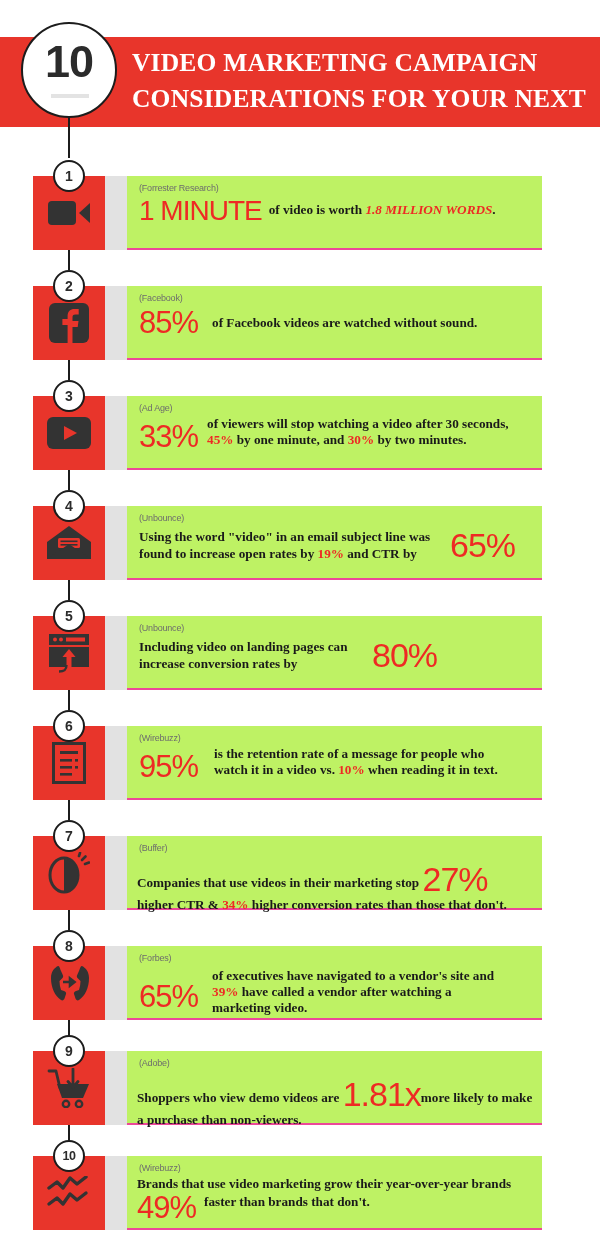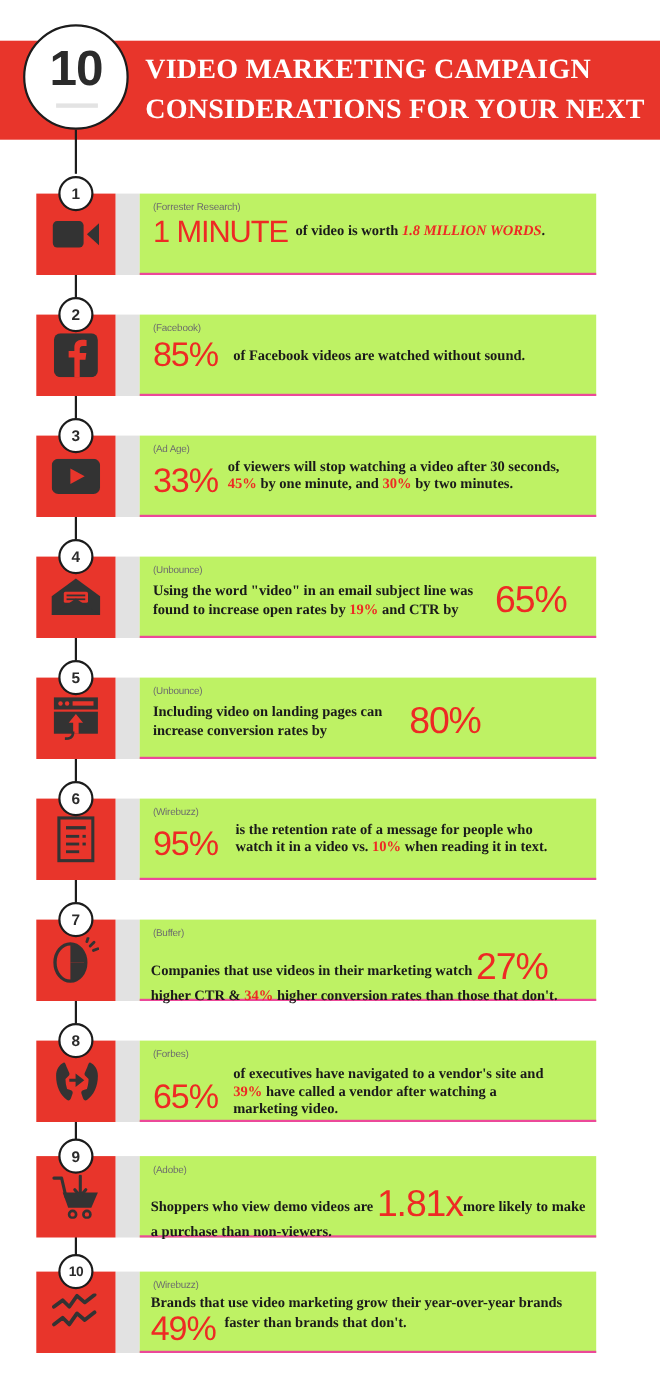--- a/index.html
+++ b/index.html
@@ -361,21 +361,21 @@
         <path d="M31 4 L32 0.8" stroke="#333333" stroke-width="2.6" stroke-linecap="round"></path>
       </svg>
     </div>
     <div class="badge">
       <div class="bnum">7</div>
     </div>
     <div class="graystrip"></div>
     <div class="card">
       <div class="source">(Buffer)</div>
       <div class="stat" style="top:26px;left:10px;right:4px;line-height:18px;">
-        <span>Companies that use videos in their marketing watch </span><span class="big huge" style="vertical-align:-4px;">27%</span><br><span>higher CTR &amp; </span><span class="red">34%</span><span> higher conversion rates than those that don't.</span>
+        <span>Companies that use videos in their marketing stop </span><span class="big huge" style="vertical-align:-4px;">27%</span><br><span>higher CTR &amp; </span><span class="red">34%</span><span> higher conversion rates than those that don't.</span>
       </div>
     </div>
   </div>
 
   <div class="row" style="top:946px;">
     <div class="tile">
       <svg width="46" height="38" viewBox="0 0 46 38">
         <path d="M13 2 C9 4 6 8 6 14 C6 24 10 32 16 36 C17.5 37 19 36 19.5 34.5 L21 30 C21.5 28.5 20.5 27.5 19 27 L16 26 C15 23 14.5 20 14.5 17 L17 14.5 C18.2 13.5 18.5 12.2 17.8 11 L15.8 6.5 C15.2 5 14.2 1.2 13 2 Z" fill="#333333" transform="translate(-1,0)"></path>
         <path d="M33 2 C37 4 40 8 40 14 C40 24 36 32 30 36 C28.5 37 27 36 26.5 34.5 L25 30 C24.5 28.5 25.5 27.5 27 27 L30 26 C31 23 31.5 20 31.5 17 L29 14.5 C27.8 13.5 27.5 12.2 28.2 11 L30.2 6.5 C30.8 5 31.8 1.2 33 2 Z" fill="#333333" transform="translate(3,0)"></path>
         <path d="M17 18 L27 18 M24 14.5 L28.5 18 L24 21.5 Z" stroke="#333333" stroke-width="2.6" fill="#333333"></path>

